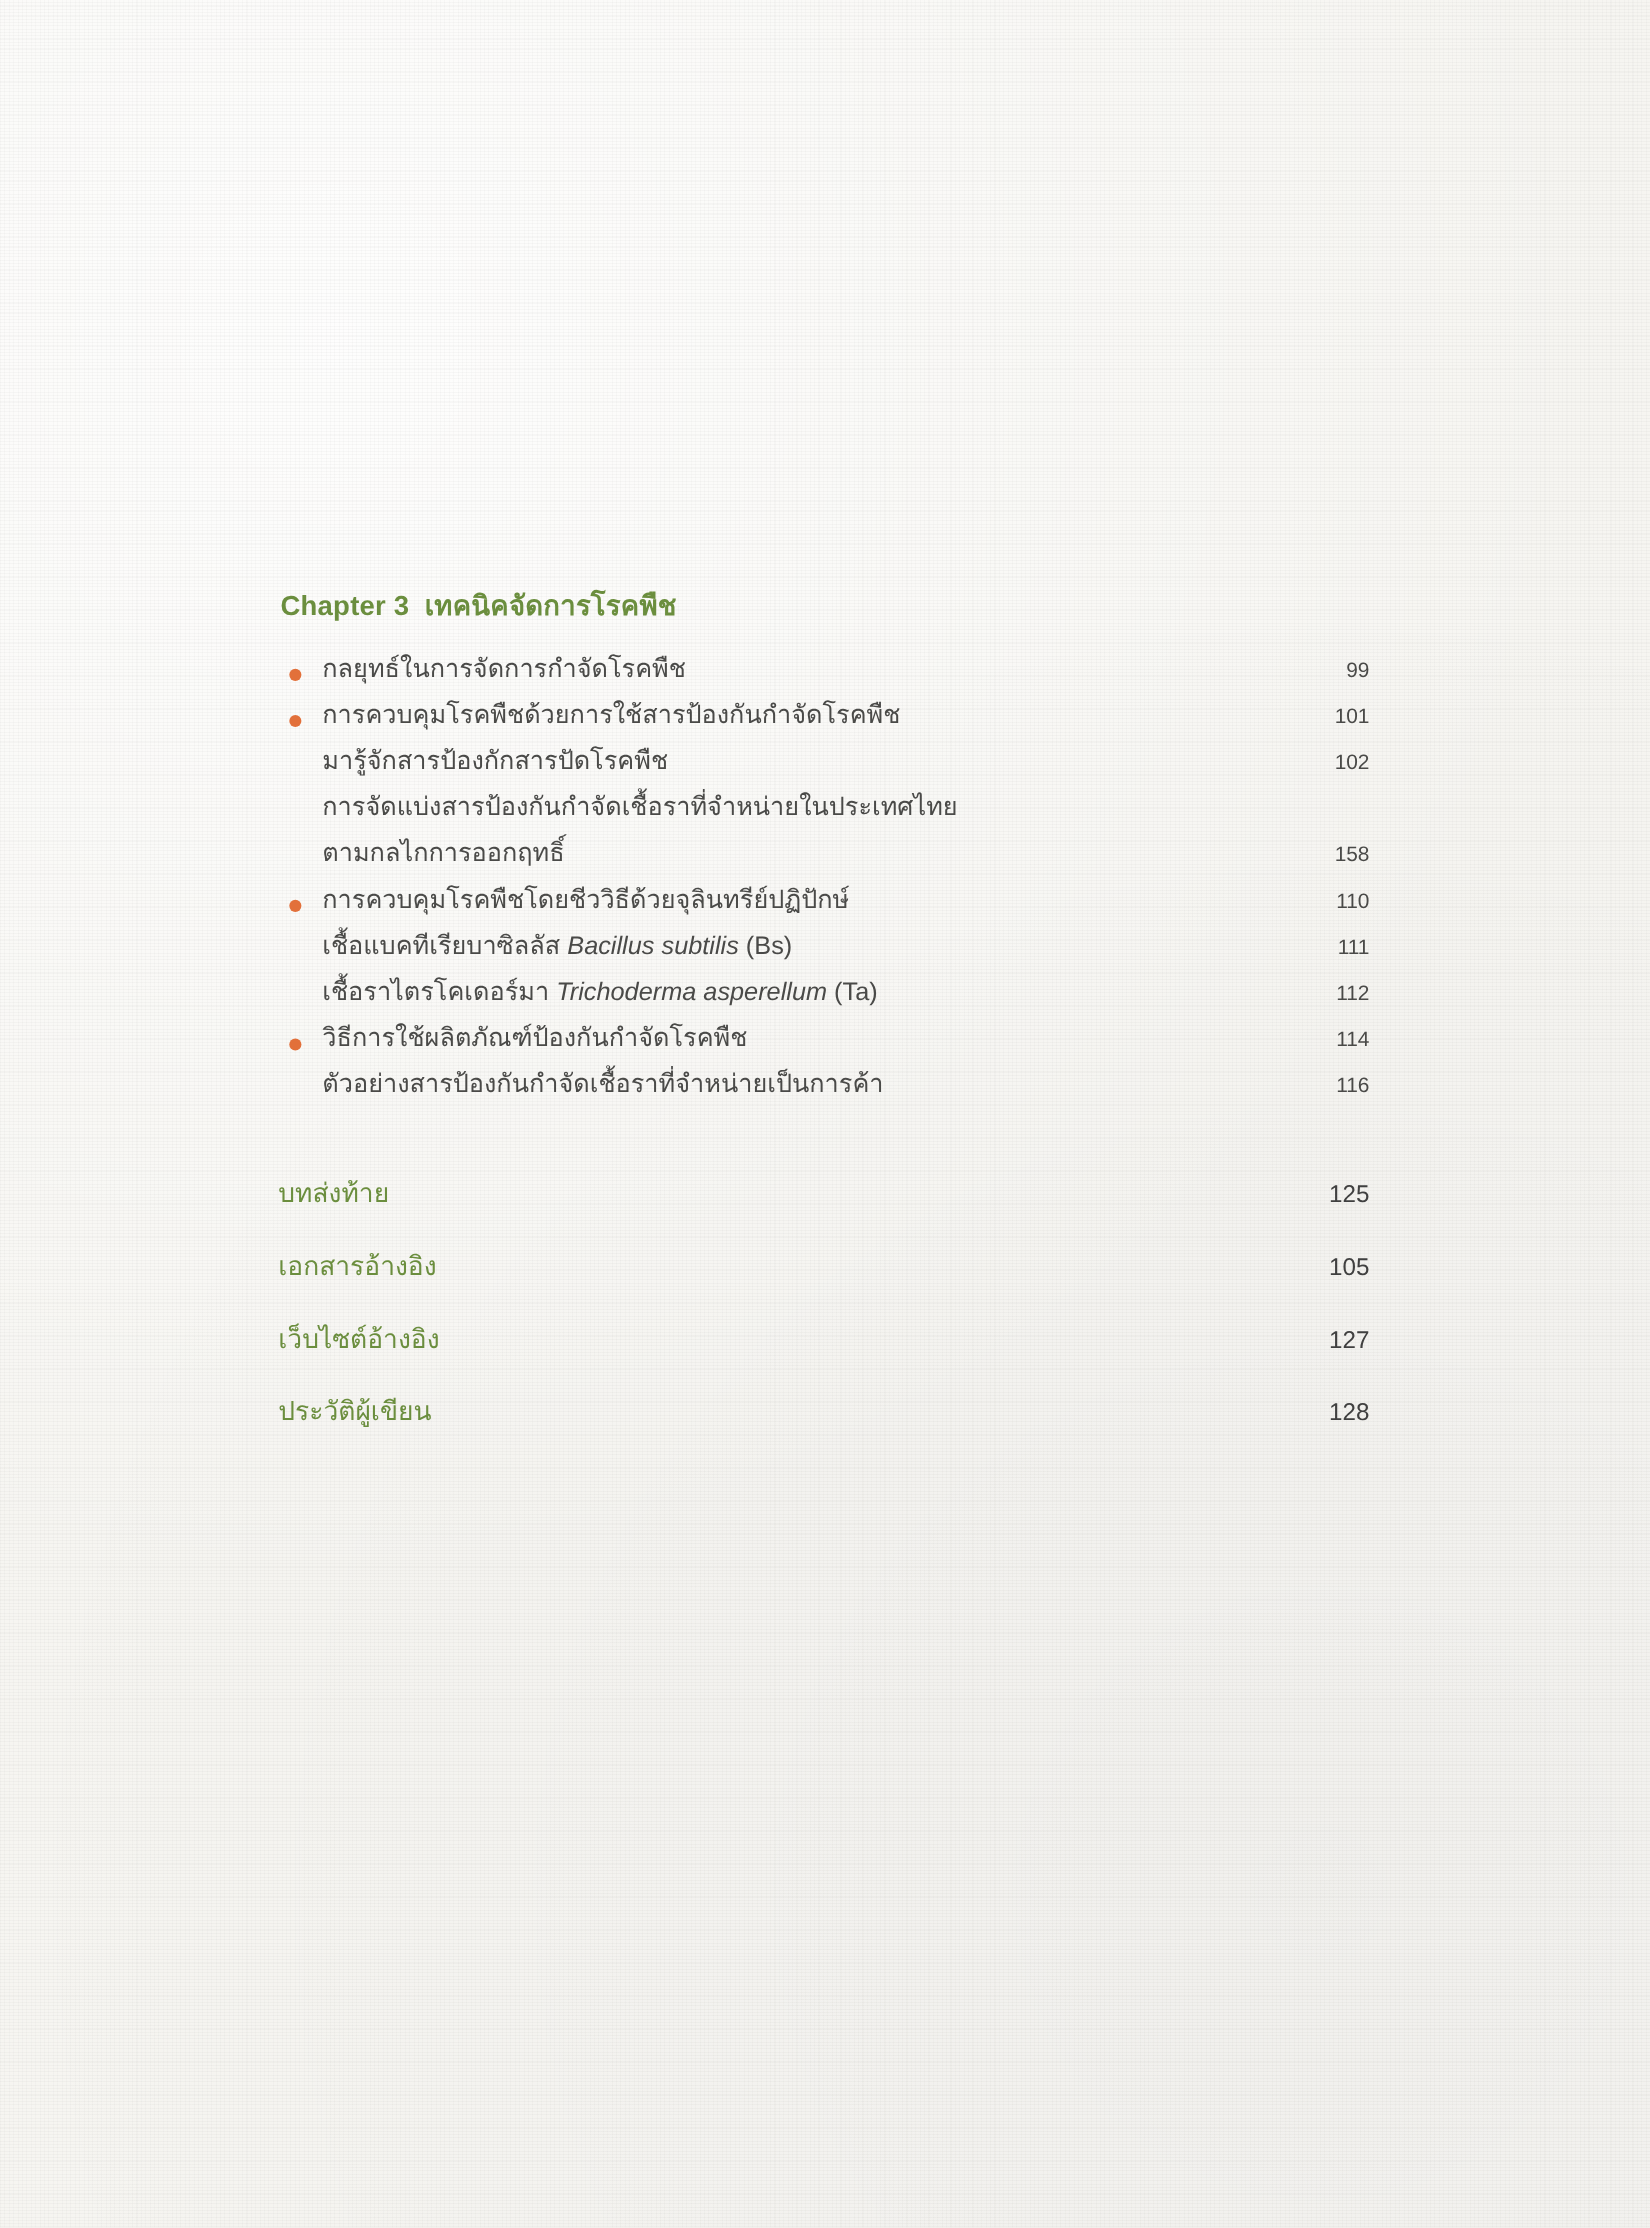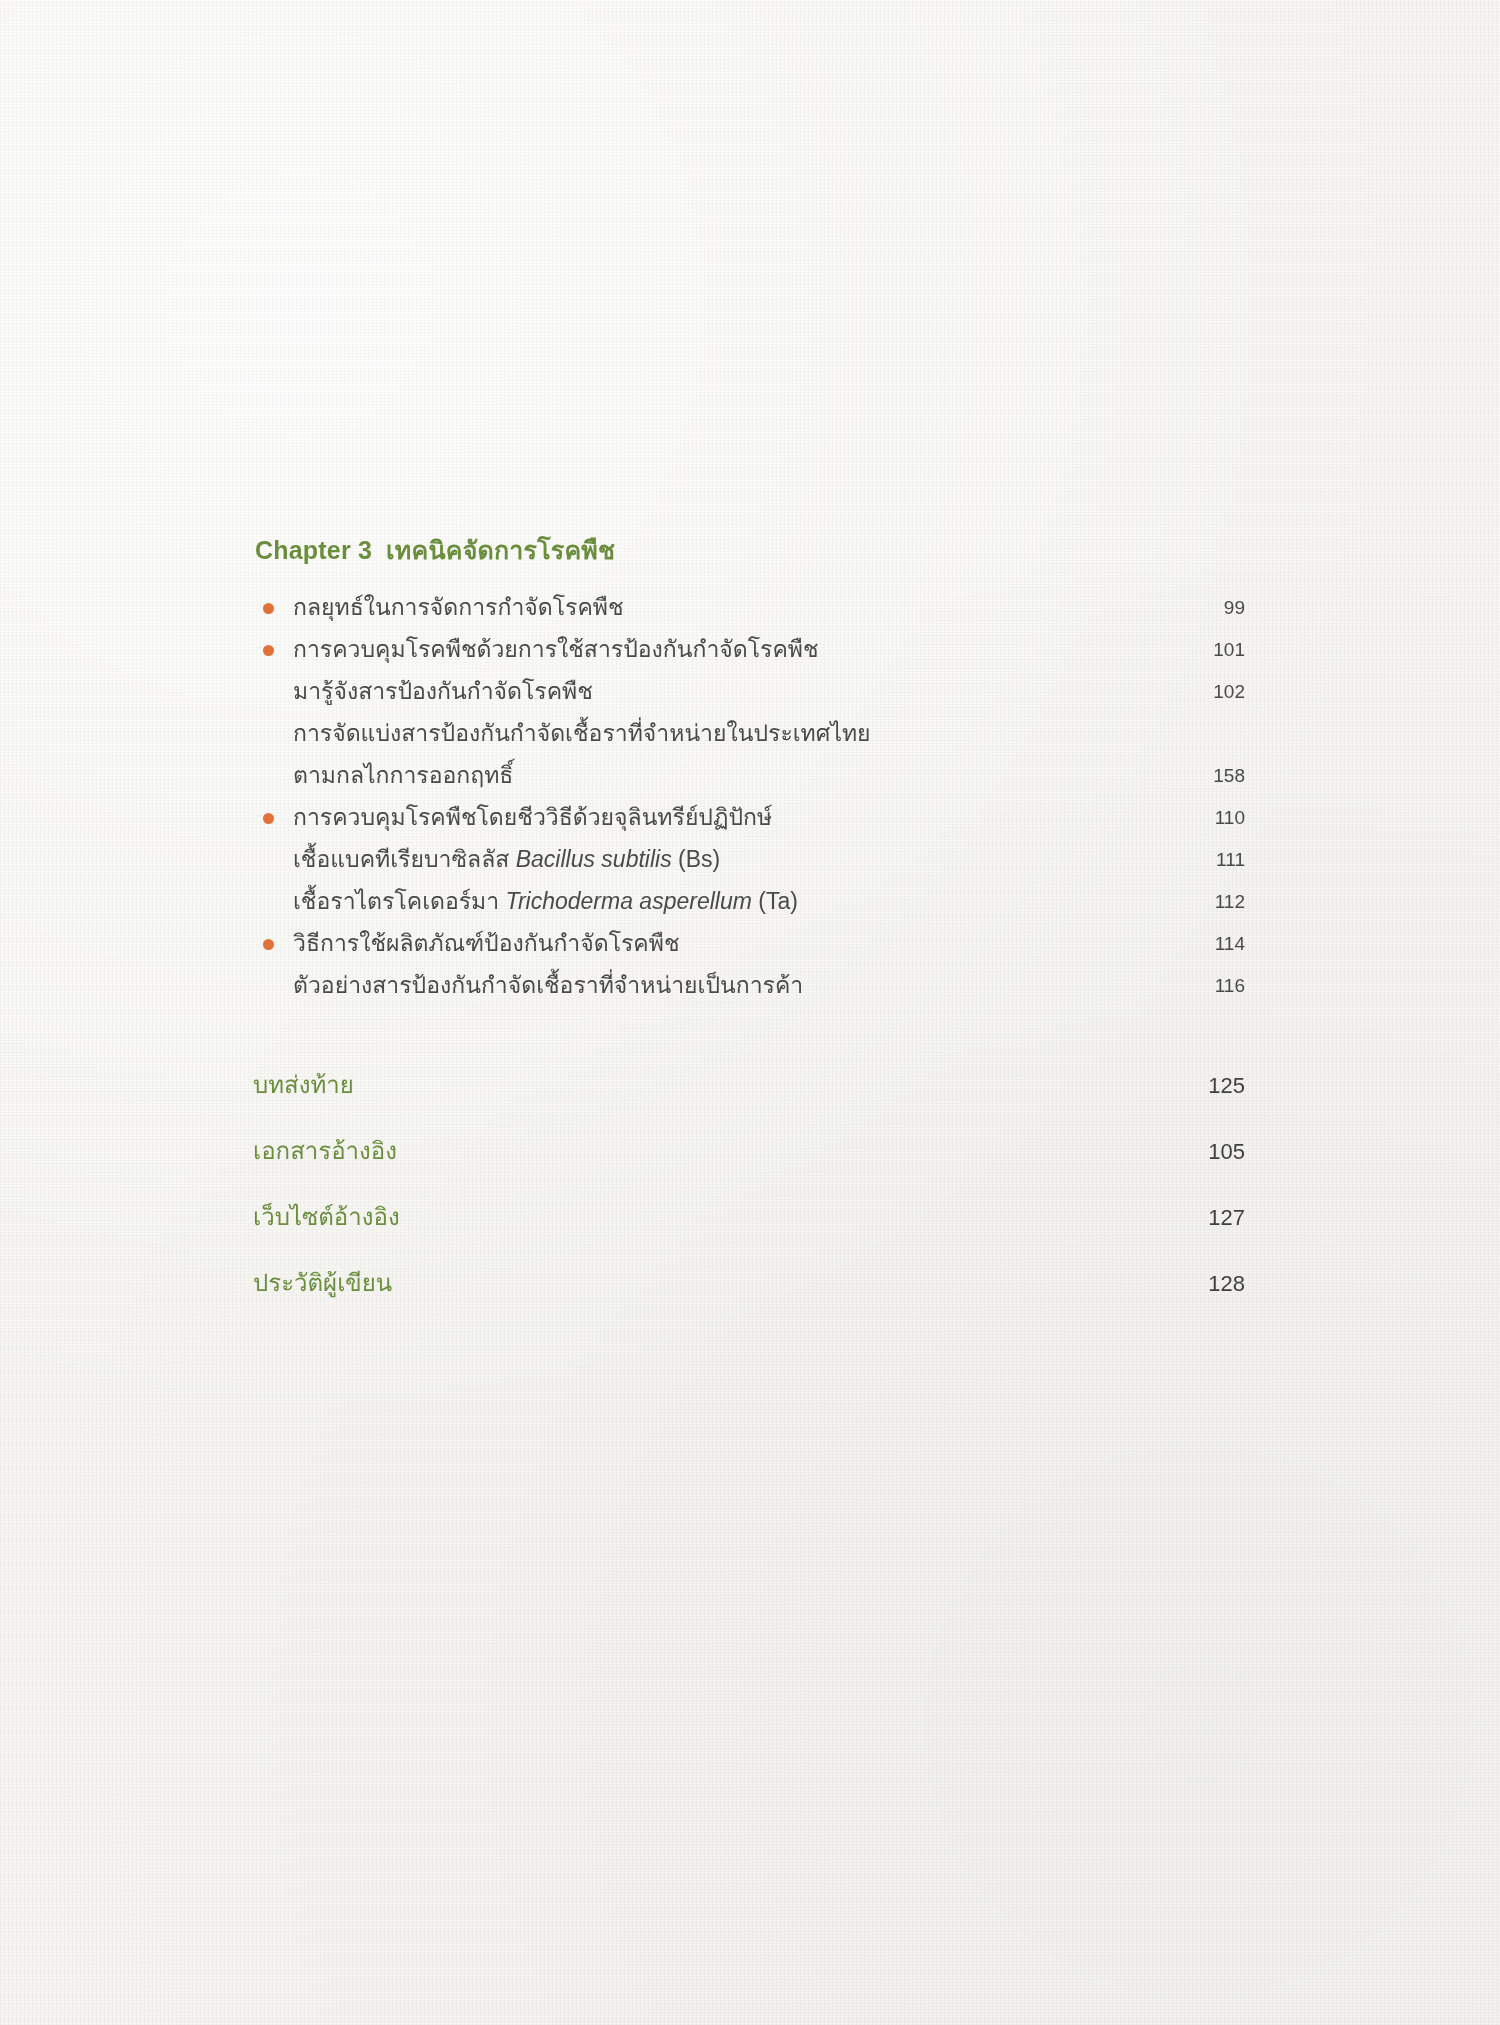--- a/index.html
+++ b/index.html
@@ -44,21 +44,21 @@
     margin-bottom: 26px;
     white-space: nowrap;
   }
   .chapter-heading .ch-label { }
   .chapter-heading .ch-title {
     margin-left: 14px;
     margin-top: 18px;
   }
   .entry {
     display: flex;
-    align-items: center;
+    align-items: flex-end;
     font-size: 23px;
     color: #4a4a48;
     line-height: 1.0;
     margin-bottom: 19px;
     position: relative;
   }
   .entry .bullet-slot {
     width: 38px;
     flex: 0 0 38px;
     display: flex;
@@ -138,21 +138,21 @@
           <span class="bullet-slot">
             <span class="dot"></span>
           </span>
           <span class="label">การควบคุมโรคพืชด้วยการใช้สารป้องกันกำจัดโรคพืช</span>
           <span class="page-num">101</span>
         </div>
         <div class="entry">
           <span class="bullet-slot">
             <span class="dot hidden"></span>
           </span>
-          <span class="label">มารู้จังสารป้องกันกำจัดโรคพืช</span>
+          <span class="label">มารู้จักสารป้องกักสารปัดโรคพืช</span>
           <span class="page-num">102</span>
         </div>
         <div class="entry no-page">
           <span class="bullet-slot">
             <span class="dot hidden"></span>
           </span>
           <span class="label">การจัดแบ่งสารป้องกันกำจัดเชื้อราที่จำหน่ายในประเทศไทย</span>
           <span class="page-num"></span>
         </div>
         <div class="entry">

